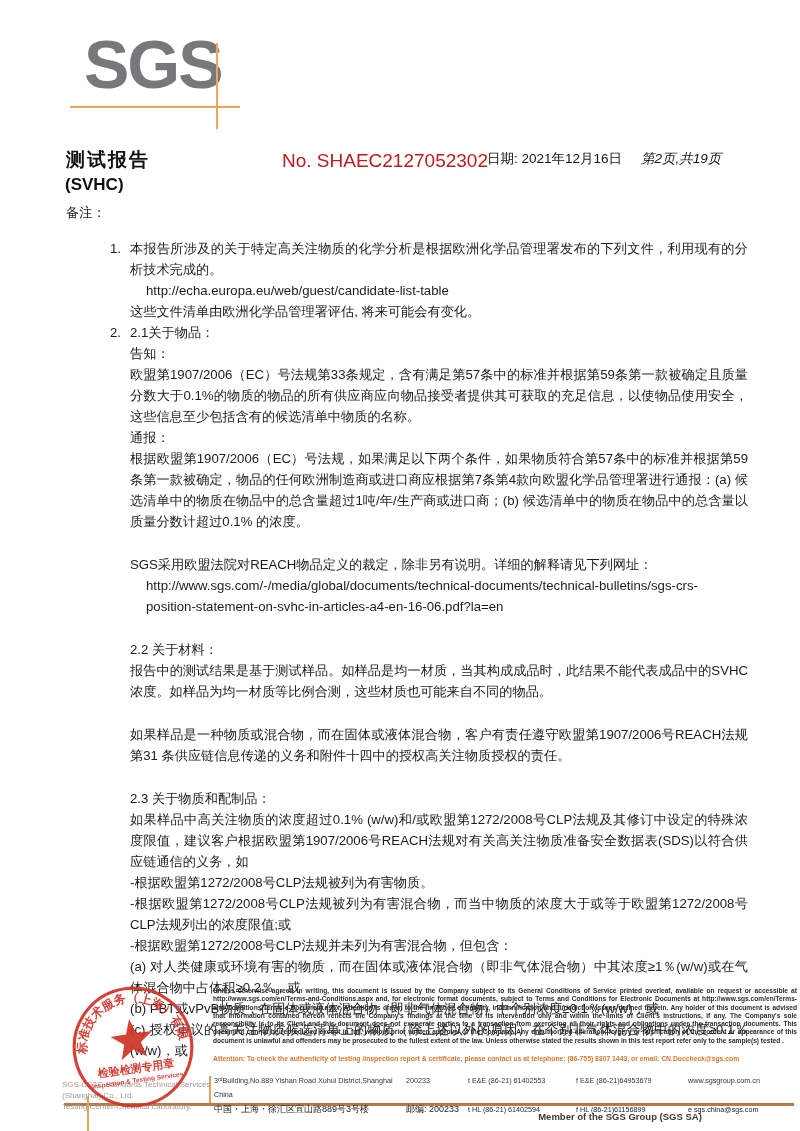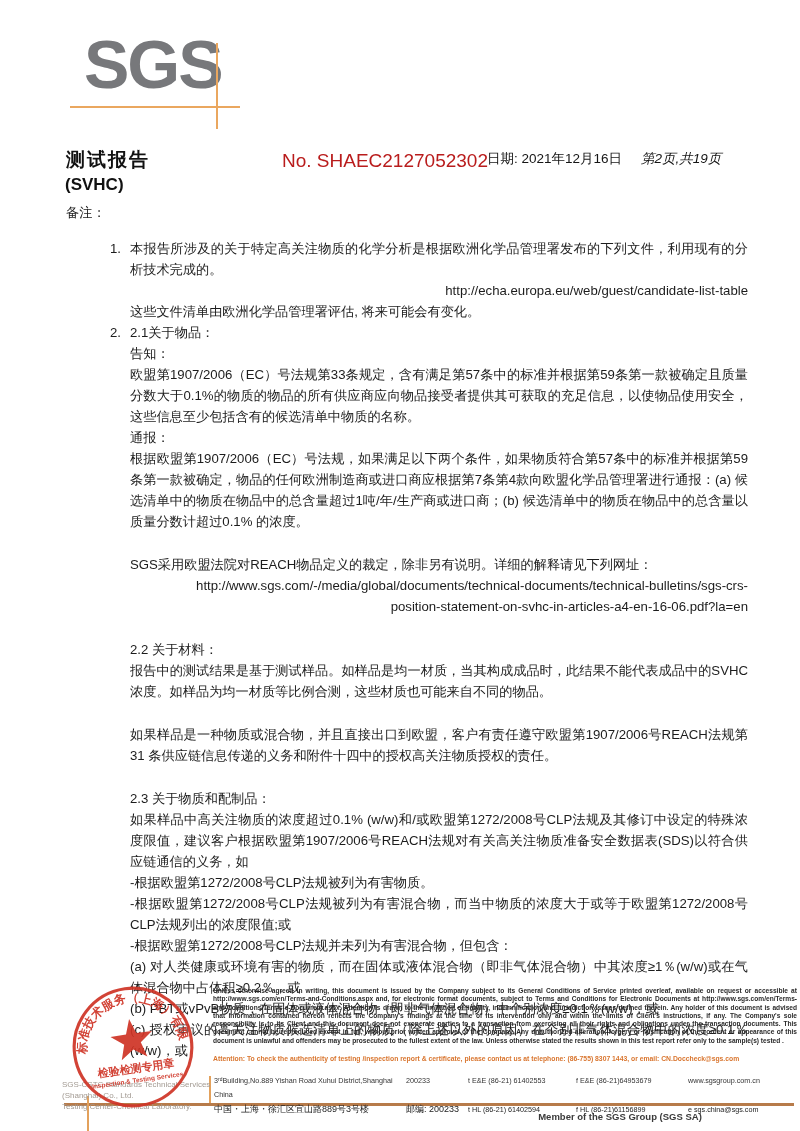--- a/index.html
+++ b/index.html
@@ -25,21 +25,21 @@
   .page-label { position:absolute; left:641px; top:150px; font-size:13.5px; color:#151515;font-style:italic; }
   
   .body-block { position:absolute; left:66px; top:203px; width:682px; font-size:13.2px; color:#1c1c1c; }
   .notes-label { line-height:19px; margin-bottom:16px; }
   .list-item { display:flex; padding-left:44px; }
   .list-item .num { width:20px; flex:0 0 20px; line-height:21px; text-align:left; }
   .list-item .content { flex:1; }
   .bl { line-height:21px; min-height:21px; text-align:justify; }
   .bl.gap { height:22px; }
   .bl.ind { padding-left:9px; }
-  .bl.url { text-align:right; word-break:break-all;padding-left:16px; }
+  .bl.url { text-align:left; word-break:break-all;padding-left:16px; }
   
   .stamp-wrap { position:absolute; left:70px; top:984px; width:126px; height:126px; transform:rotate(-8deg); opacity:.92; z-index:3; }
   .company-lines { position:absolute; left:62px; top:1079px; width:160px; font-size:8px; line-height:11px; color:#a29a92; z-index:2; }
   .disclaimer {
     position:absolute; left:213px; top:987px; width:584px;
     font-size:6.6px; line-height:8.3px; font-weight:bold; color:#2a2a2a; text-align:justify;
   }
   .attention {
     position:absolute; left:213px; top:1055px; width:584px;
     font-size:6.8px; line-height:8.5px; font-weight:bold; color:#d9752e; text-align:left;
@@ -92,21 +92,21 @@
           <div class="bl">通报：</div>
           <div class="bl">根据欧盟第1907/2006（EC）号法规，如果满足以下两个条件，如果物质符合第57条中的标准并根据第59条第一款被确定，物品的任何欧洲制造商或进口商应根据第7条第4款向欧盟化学品管理署进行通报：(a) 候选清单中的物质在物品中的总含量超过1吨/年/生产商或进口商；(b) 候选清单中的物质在物品中的总含量以质量分数计超过0.1% 的浓度。</div>
           <div class="bl gap"></div>
           <div class="bl">SGS采用欧盟法院对REACH物品定义的裁定，除非另有说明。详细的解释请见下列网址：</div>
           <div class="bl url">http://www.sgs.com/-/media/global/documents/technical-documents/technical-bulletins/sgs-crs-</div>
           <div class="bl url ind">position-statement-on-svhc-in-articles-a4-en-16-06.pdf?la=en</div>
           <div class="bl gap"></div>
           <div class="bl">2.2 关于材料：</div>
           <div class="bl">报告中的测试结果是基于测试样品。如样品是均一材质，当其构成成品时，此结果不能代表成品中的SVHC浓度。如样品为均一材质等比例合测，这些材质也可能来自不同的物品。</div>
           <div class="bl gap"></div>
-          <div class="bl">如果样品是一种物质或混合物，并且直接出口到欧盟，客户有责任遵守欧盟第1907/2006号REACH法规第31 条供应链信息传递的义务和附件十四中的授权高关注物质授权的责任。</div>
+          <div class="bl">如果样品是一种物质或混合物，而在固体或液体混合物，客户有责任遵守欧盟第1907/2006号REACH法规第31 条供应链信息传递的义务和附件十四中的授权高关注物质授权的责任。</div>
           <div class="bl gap"></div>
           <div class="bl">2.3 关于物质和配制品：</div>
           <div class="bl">如果样品中高关注物质的浓度超过0.1% (w/w)和/或欧盟第1272/2008号CLP法规及其修订中设定的特殊浓度限值，建议客户根据欧盟第1907/2006号REACH法规对有关高关注物质准备安全数据表(SDS)以符合供应链通信的义务，如</div>
           <div class="bl">-根据欧盟第1272/2008号CLP法规被列为有害物质。</div>
           <div class="bl">-根据欧盟第1272/2008号CLP法规被列为有害混合物，而当中物质的浓度大于或等于欧盟第1272/2008号CLP法规列出的浓度限值;或</div>
           <div class="bl">-根据欧盟第1272/2008号CLP法规并未列为有害混合物，但包含：</div>
           <div class="bl">(a) 对人类健康或环境有害的物质，而在固体或液体混合物（即非气体混合物）中其浓度≥1％(w/w)或在气体混合物中占体积≥0.2％，或</div>
           <div class="bl">(b) PBT或vPvB物质，在固体或液体混合物（即非气体混合物）中个别浓度≥0.1％(w/w)，或</div>
           <div class="bl">(c) 授权审议的高关注物质候选清单上的物质（除上述以外的原因）在个别非气体混合物中的浓度≥0.1％(w/w)，或</div>
         </div>

